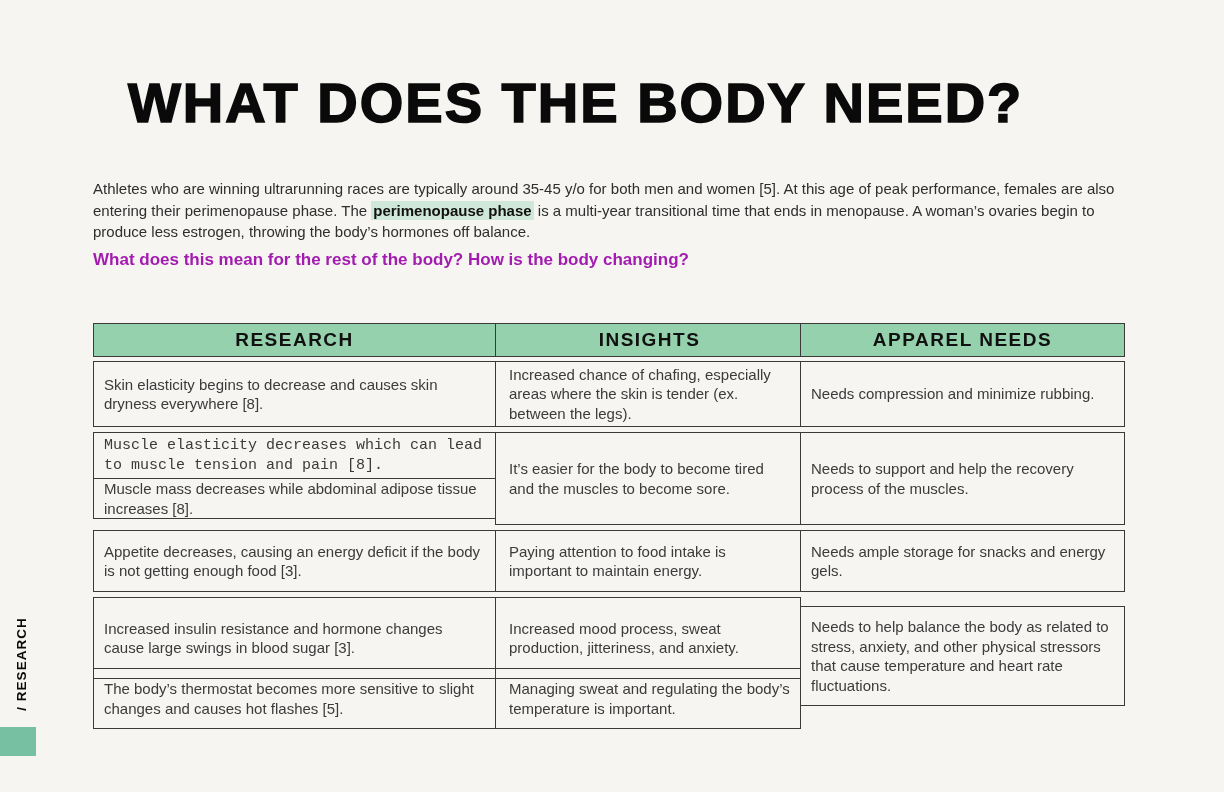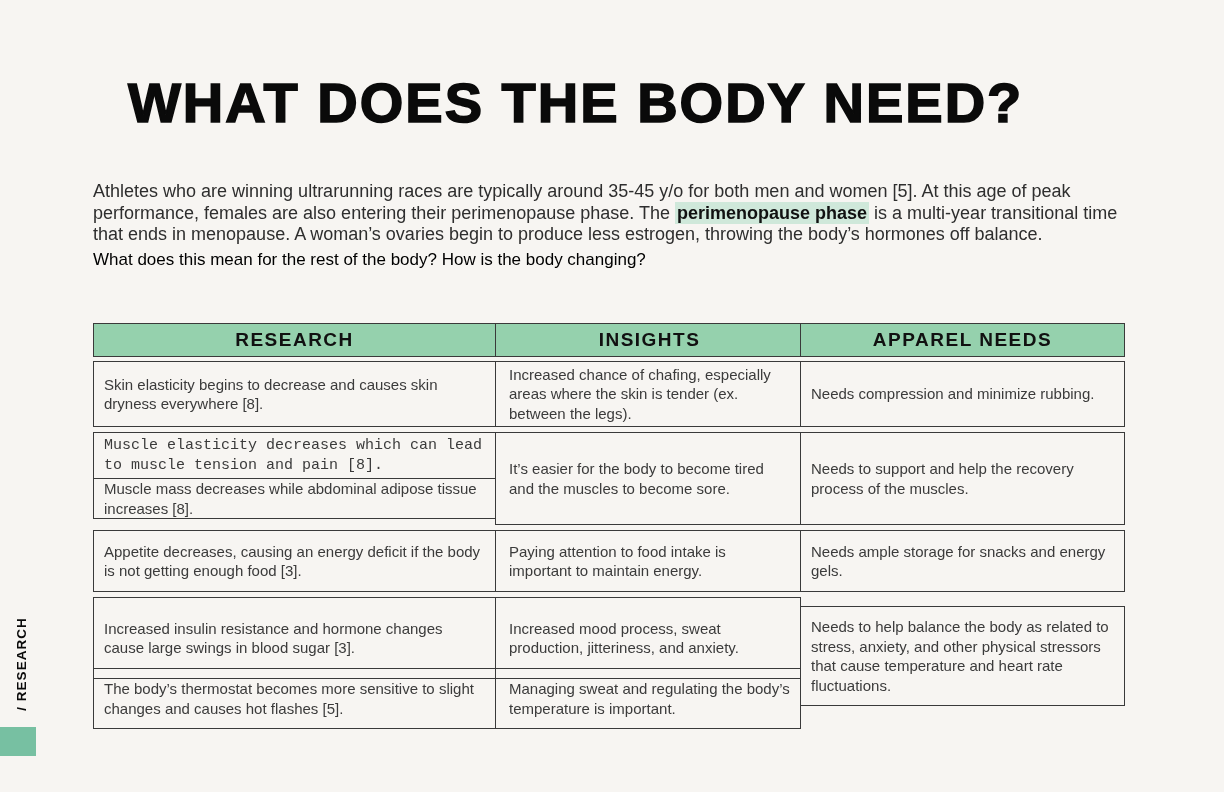--- a/index.html
+++ b/index.html
@@ -11,30 +11,30 @@
   }
   .title {
     position:absolute; left:128px; top:74px; width:1000px;
     font-size:56px; line-height:58px; font-weight:900;
     letter-spacing:2px; color:#0a0a0a;
     -webkit-text-stroke:1.6px #0a0a0a;
     white-space:nowrap;
   }
   .intro {
     position:absolute; left:93px; top:163px; width:1032px;
-    font-size:18px; line-height:21.5px; color:#2e2e2e;
+    font-size:15px; line-height:21.5px; color:#2e2e2e;
   }
   .intro .hl {
     font-weight:bold; color:#111;
     background: var(--highlight-green, #cfe8da);
     padding:1px 2px;
   }
   .question {
     position:absolute; left:93px; top:250px; width:1032px;
-    font-size:17px; font-weight:normal; color:#000000;
+    font-size:17px; font-weight:bold; color:#a21caf;
   }
   .cell {
     position:absolute; box-sizing:border-box;
     border:1.5px solid #3a3a3a;
     display:flex; align-items:center;
     padding:4px 10px;
     font-size:15px; line-height:19.5px; color:#3b3b3b;
     background: transparent;
   }
   .cell.hdr {

